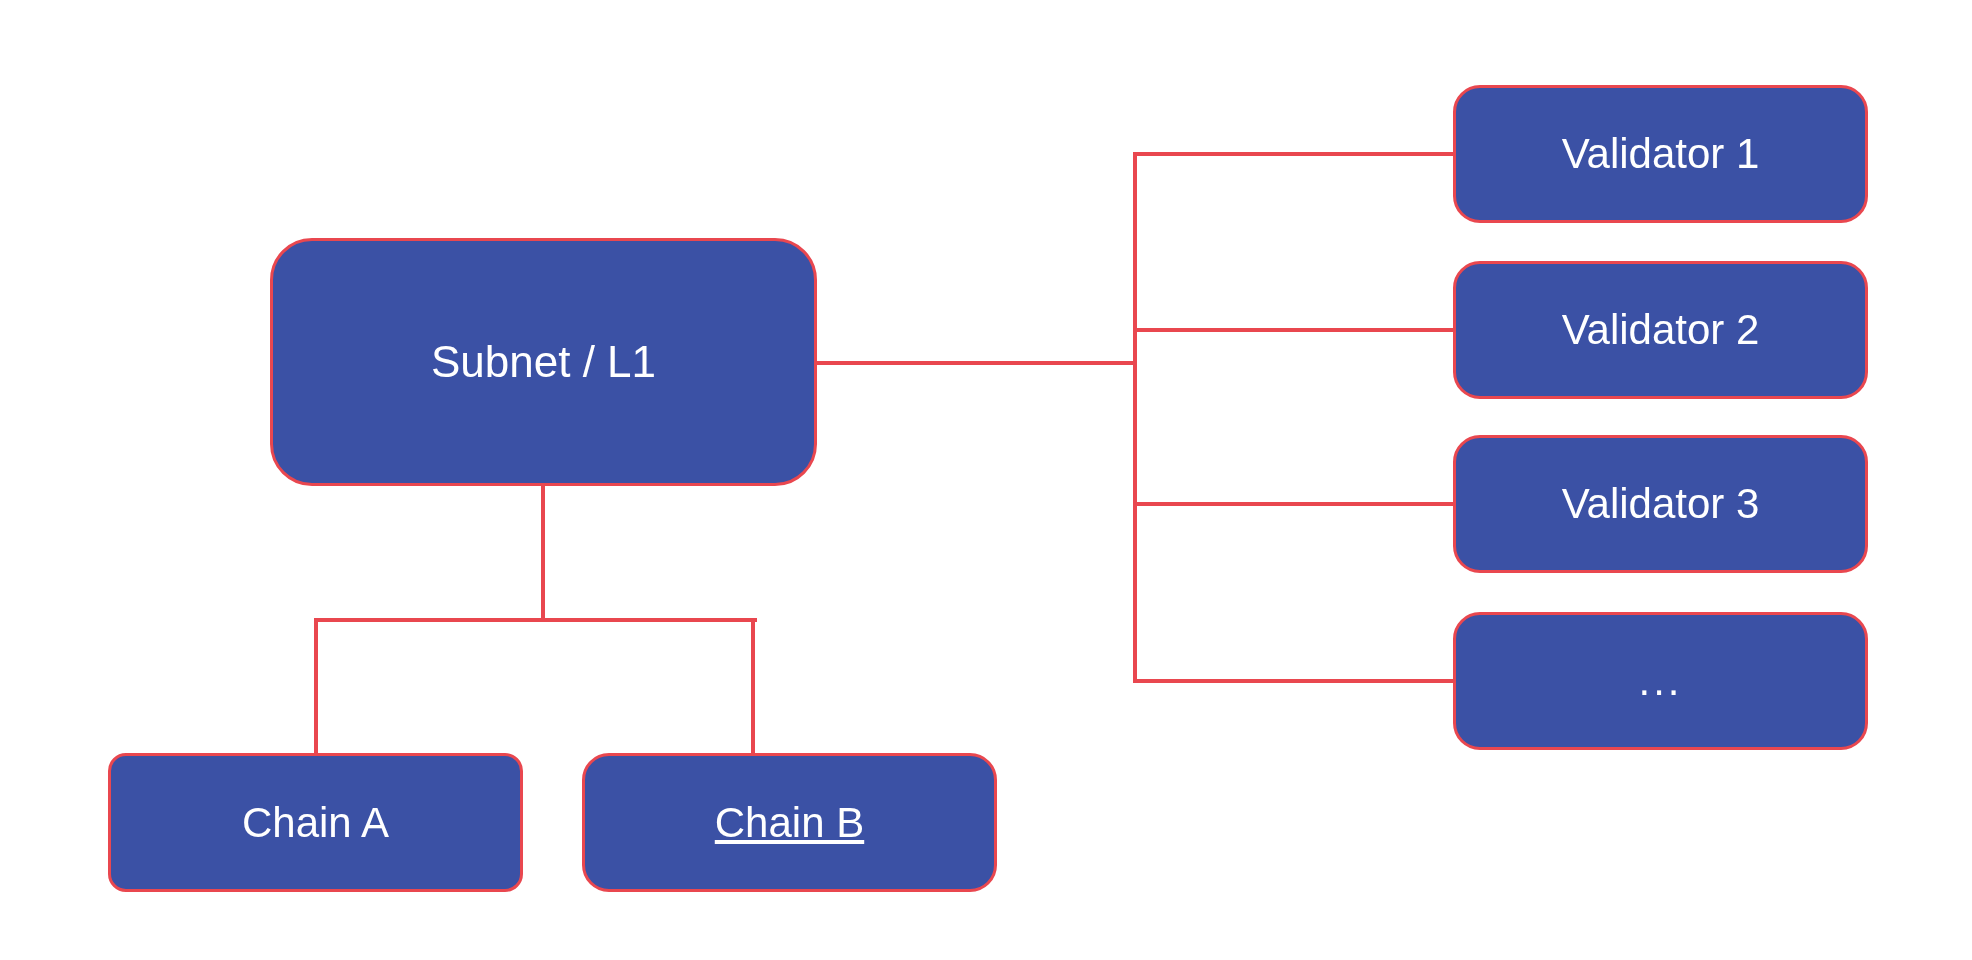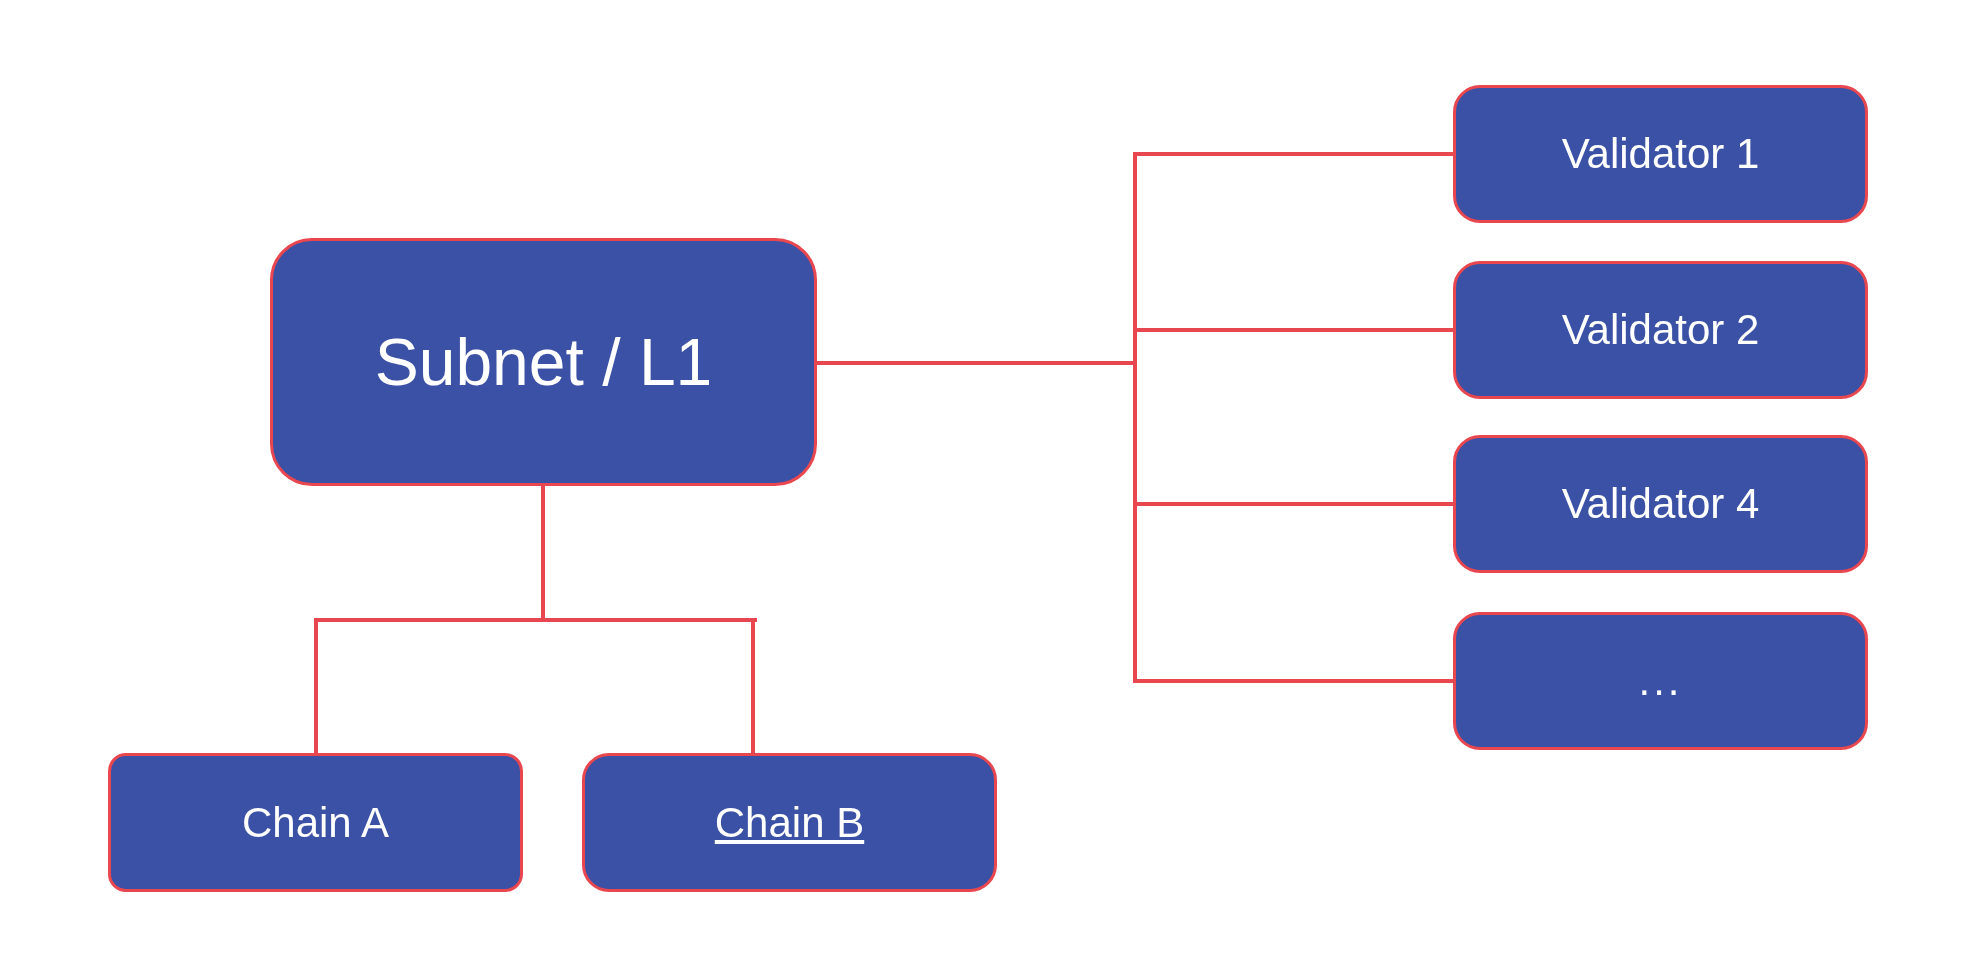--- a/index.html
+++ b/index.html
@@ -26,21 +26,21 @@
     justify-content: center;
     text-align: center;
     line-height: 1;
   }
   .node-root {
     left: 270px;
     top: 238px;
     width: 547px;
     height: 248px;
     border-radius: 42px;
-    font-size: 66px;
+    font-size: 44px;
   }
   .node-small {
     width: 415px;
     height: 138px;
     border-radius: 27px;
     font-size: 42px;
   }
   .node-chain-a { left: 108px; top: 753px; height: 139px; border-radius: 18px; }
   .node-chain-b { left: 582px; top: 753px; height: 139px; text-decoration: underline; }
   .node-validator-1 { left: 1453px; top: 85px; }
@@ -94,20 +94,20 @@
 
   <div class="node node-small node-validator-1">
     <span>Validator 1</span>
   </div>
 
   <div class="node node-small node-validator-2">
     <span>Validator 2</span>
   </div>
 
   <div class="node node-small node-validator-3">
-    <span>Validator 4</span>
+    <span>Validator 3</span>
   </div>
 
   <div class="node node-small node-validator-more">
     <span>...</span>
   </div>
 
 </div>
 
 </body></html>

